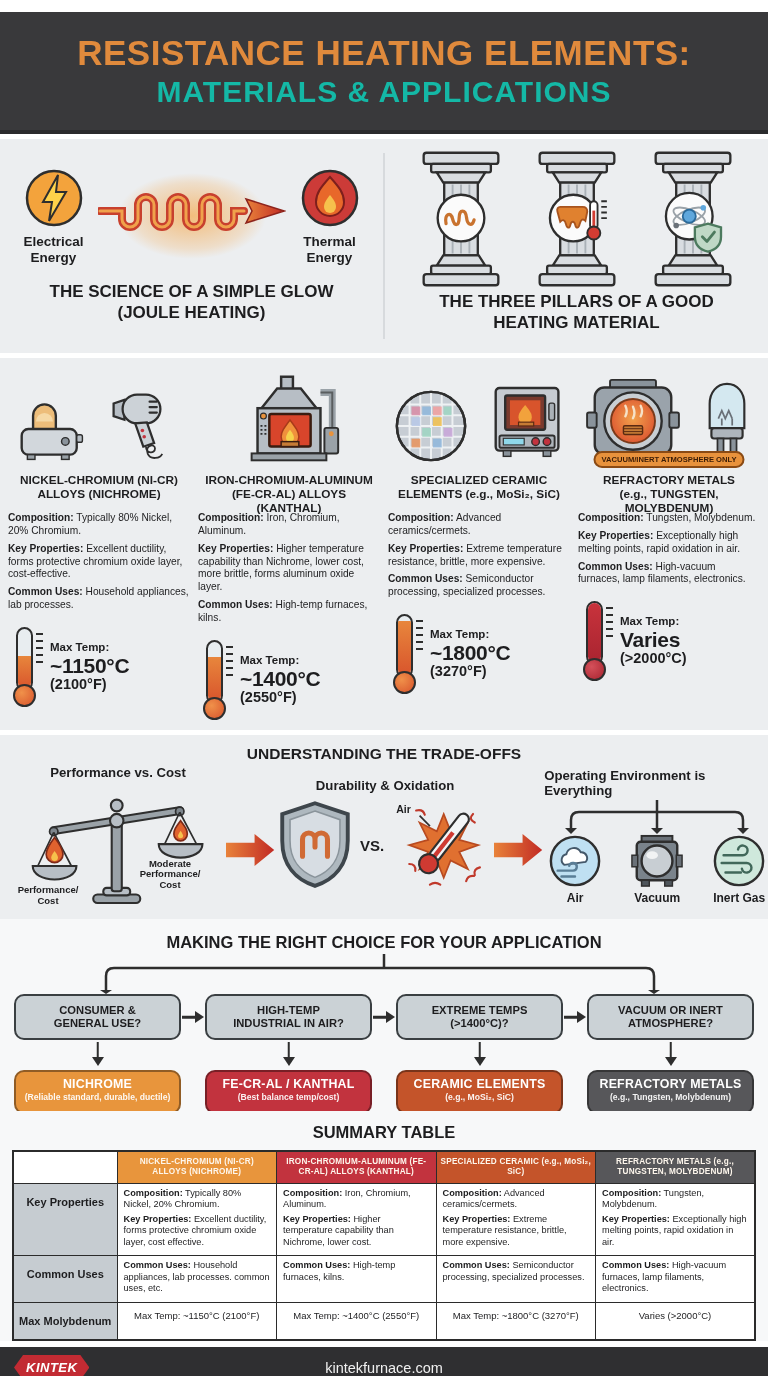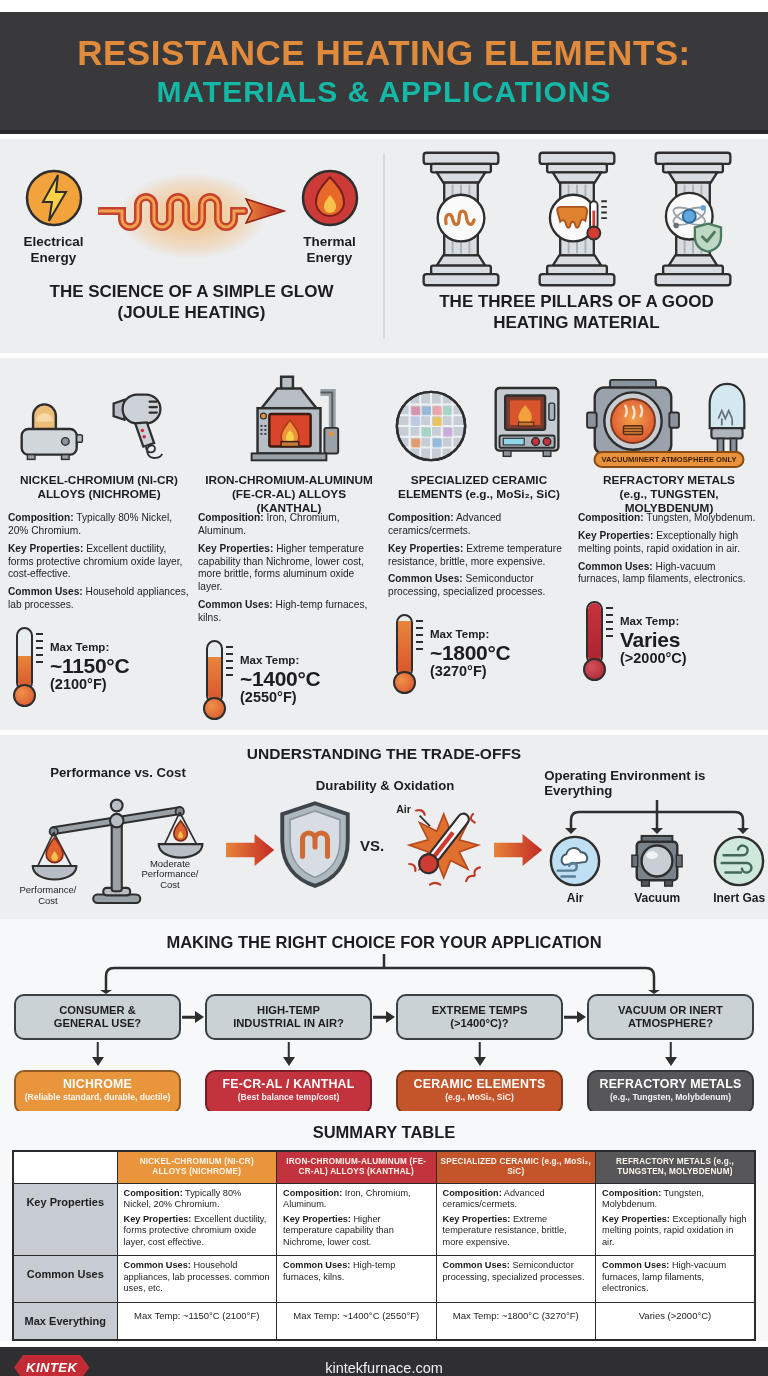--- a/index.html
+++ b/index.html
@@ -49,21 +49,21 @@
   .temp-val { font-size:21px; font-weight:800; letter-spacing:-.3px; }
   .temp-alt { font-size:14.5px; font-weight:700; }
 
   
   .s3 { height:184px; padding-top:10px; }
   .to-title { text-align:center; font-size:15.5px; font-weight:800; }
   .to-row { display:flex; align-items:center; justify-content:space-between; padding:2px 10px 0 10px; }
   .to-group { display:flex; flex-direction:column; align-items:center; position:relative; }
   .to-head { font-size:13.2px; font-weight:800; margin-bottom:2px; }
   .perf-wrap { position:relative; width:216px; height:126px; }
-  .pan-label { position:absolute; font-size:9.5px; font-weight:400; text-align:center; line-height:1.1; }
+  .pan-label { position:absolute; font-size:9.5px; font-weight:700; text-align:center; line-height:1.1; }
   .lbl-left { left:-4px; bottom:2px; width:84px; }
   .lbl-right { right:10px; bottom:18px; width:92px; }
   .vs-row { display:flex; align-items:center; gap:6px; }
   .vs-txt { font-size:15px; font-weight:800; }
   .burst-wrap { position:relative; }
   .air-tag { position:absolute; top:8px; left:6px; font-size:10.5px; font-weight:800; }
   .env-wrap { display:flex; flex-direction:column; align-items:center; }
   .env-icons { display:flex; gap:20px; align-items:flex-end; }
   .env-item { display:flex; flex-direction:column; align-items:center; width:62px; }
   .env-lbl { font-size:12px; font-weight:800; margin-top:3px; }
@@ -630,21 +630,21 @@
               <p><b>Common Uses:</b> <span>High-temp furnaces, kilns.</span></p>
             </td>
         <td class="cell">
               <p><b>Common Uses:</b> <span>Semiconductor processing, specialized processes.</span></p>
             </td>
         <td class="cell">
               <p><b>Common Uses:</b> <span>High-vacuum furnaces, lamp filaments, electronics.</span></p>
             </td>
       </tr>
       <tr>
-        <td class="rowhead">Max Everything</td>
+        <td class="rowhead">Max Molybdenum</td>
         <td class="mt">Max Temp: ~1150°C (2100°F)</td>
         <td class="mt">Max Temp: ~1400°C (2550°F)</td>
         <td class="mt">Max Temp: ~1800°C (3270°F)</td>
         <td class="mt">Varies (&gt;2000°C)</td>
       </tr>
     </tbody>
       </table>
   </section>
 
   <footer class="ftr">

